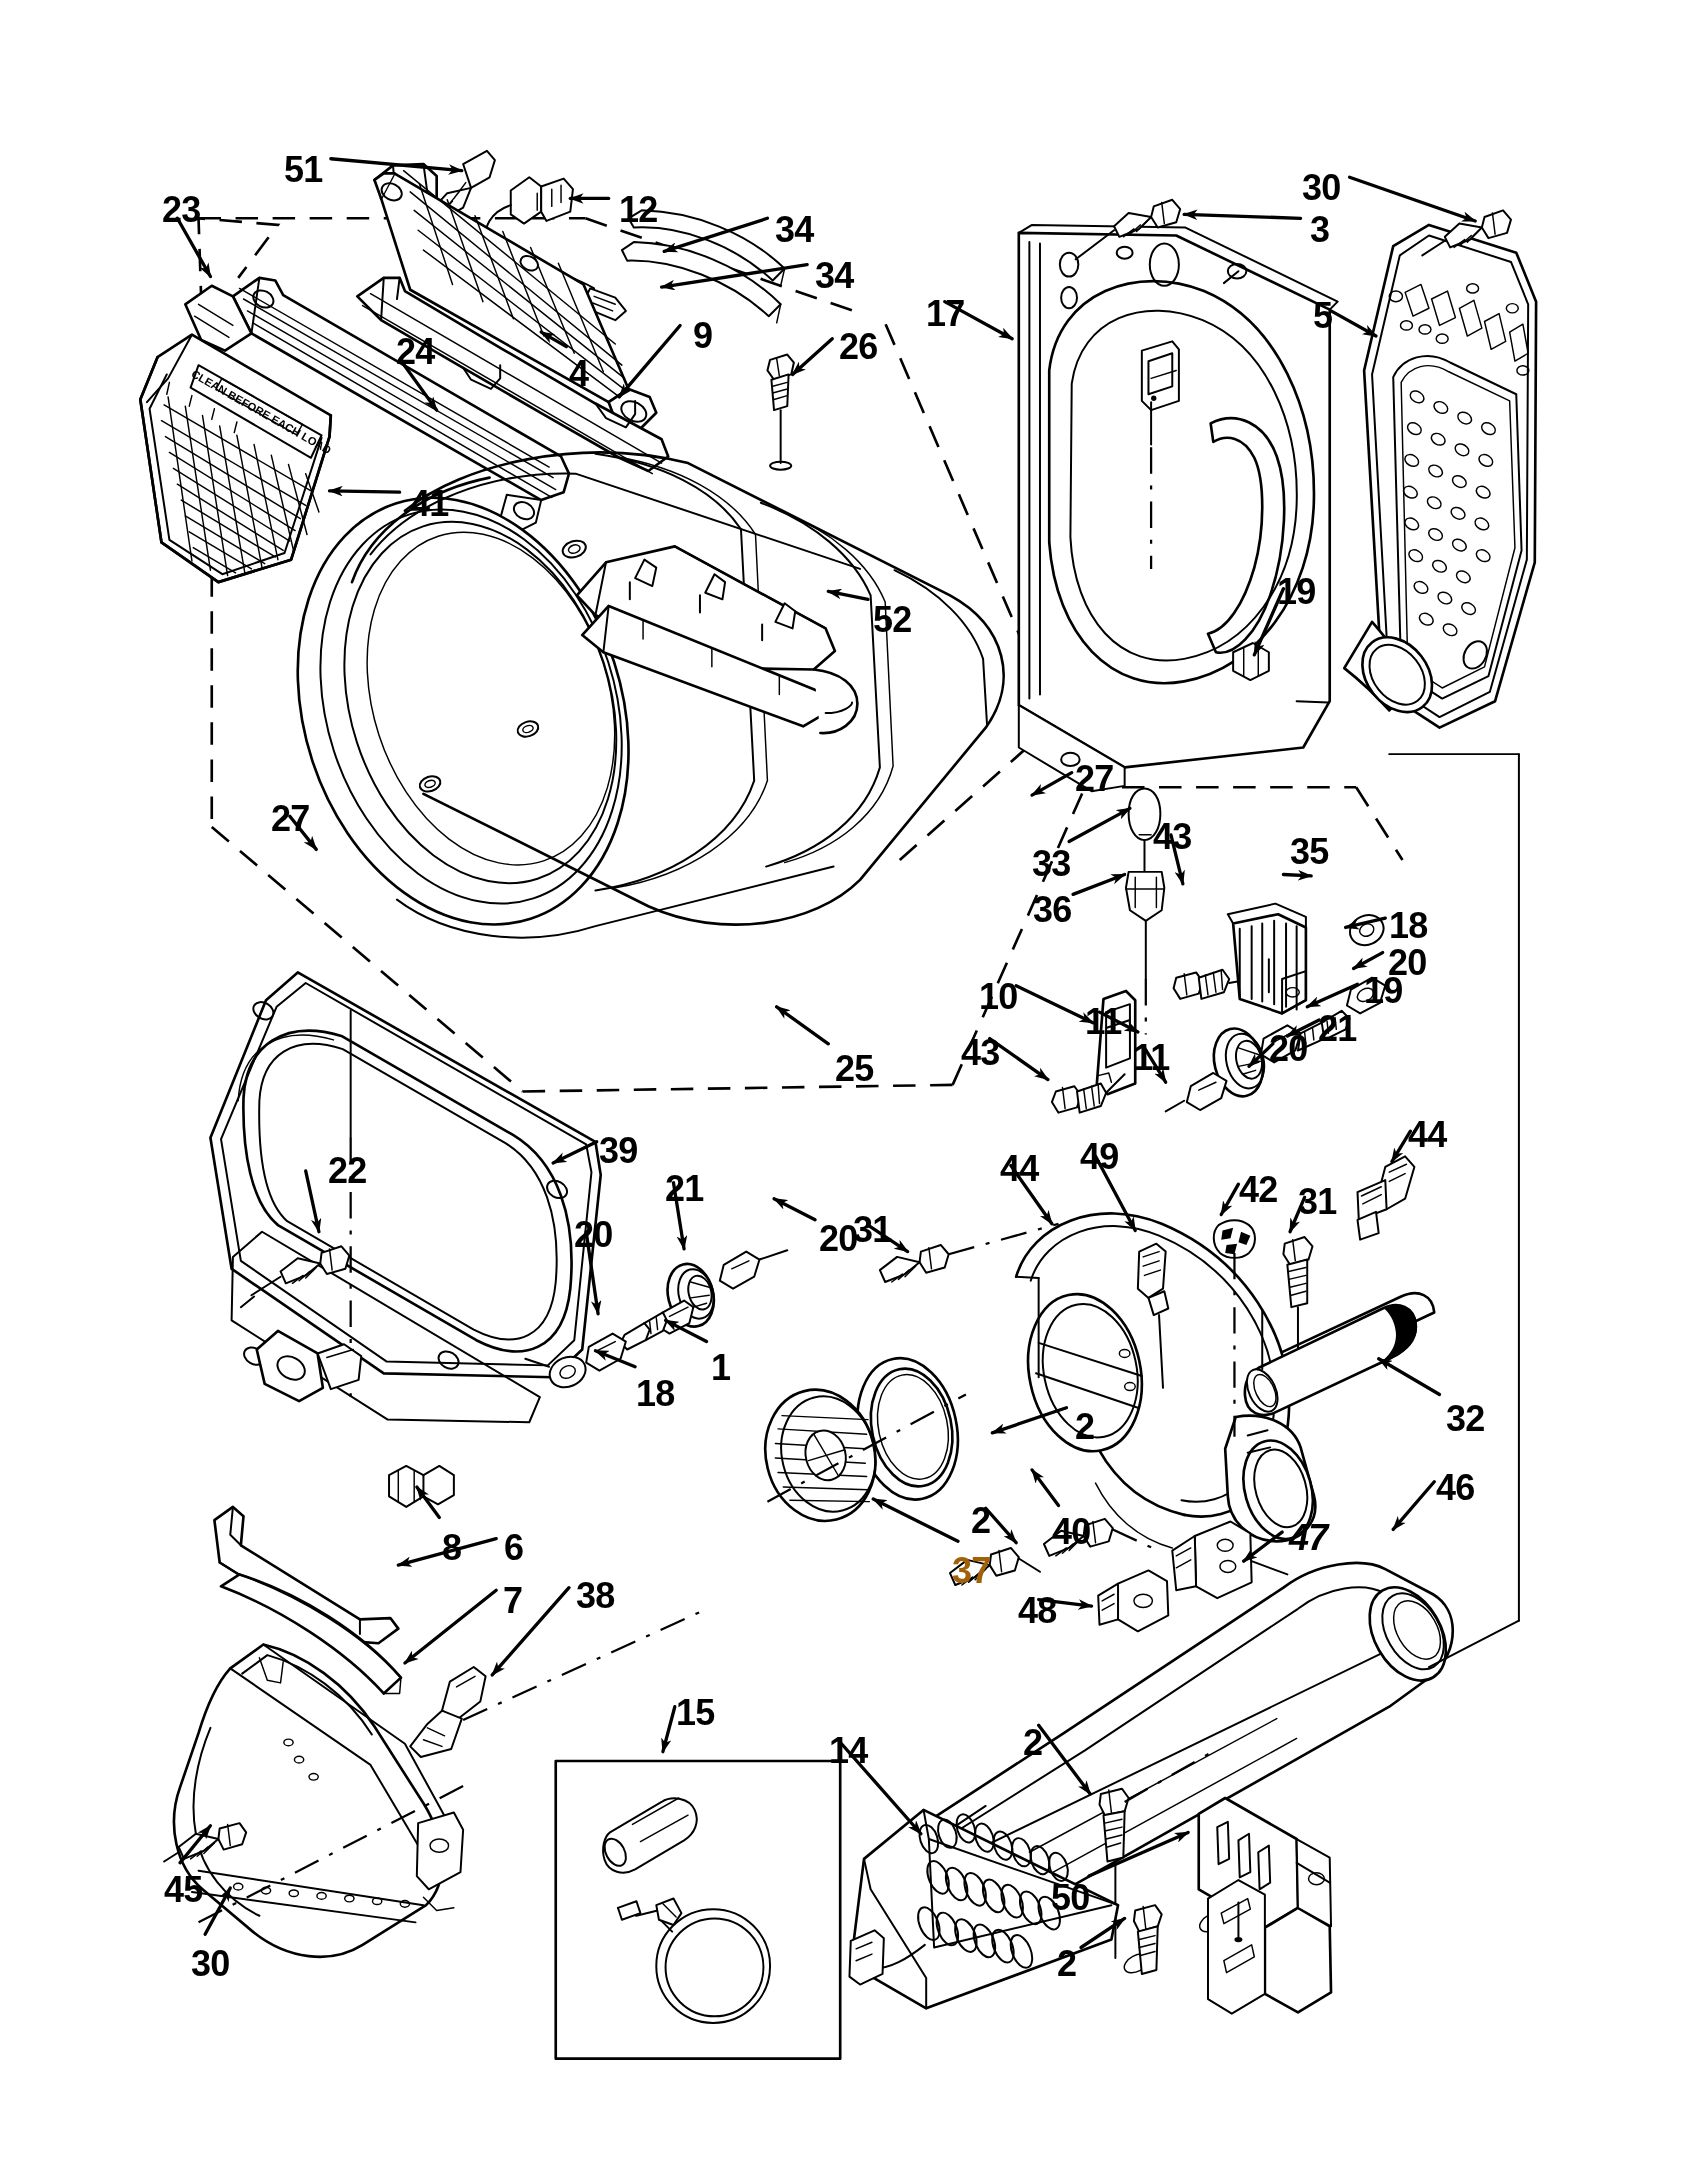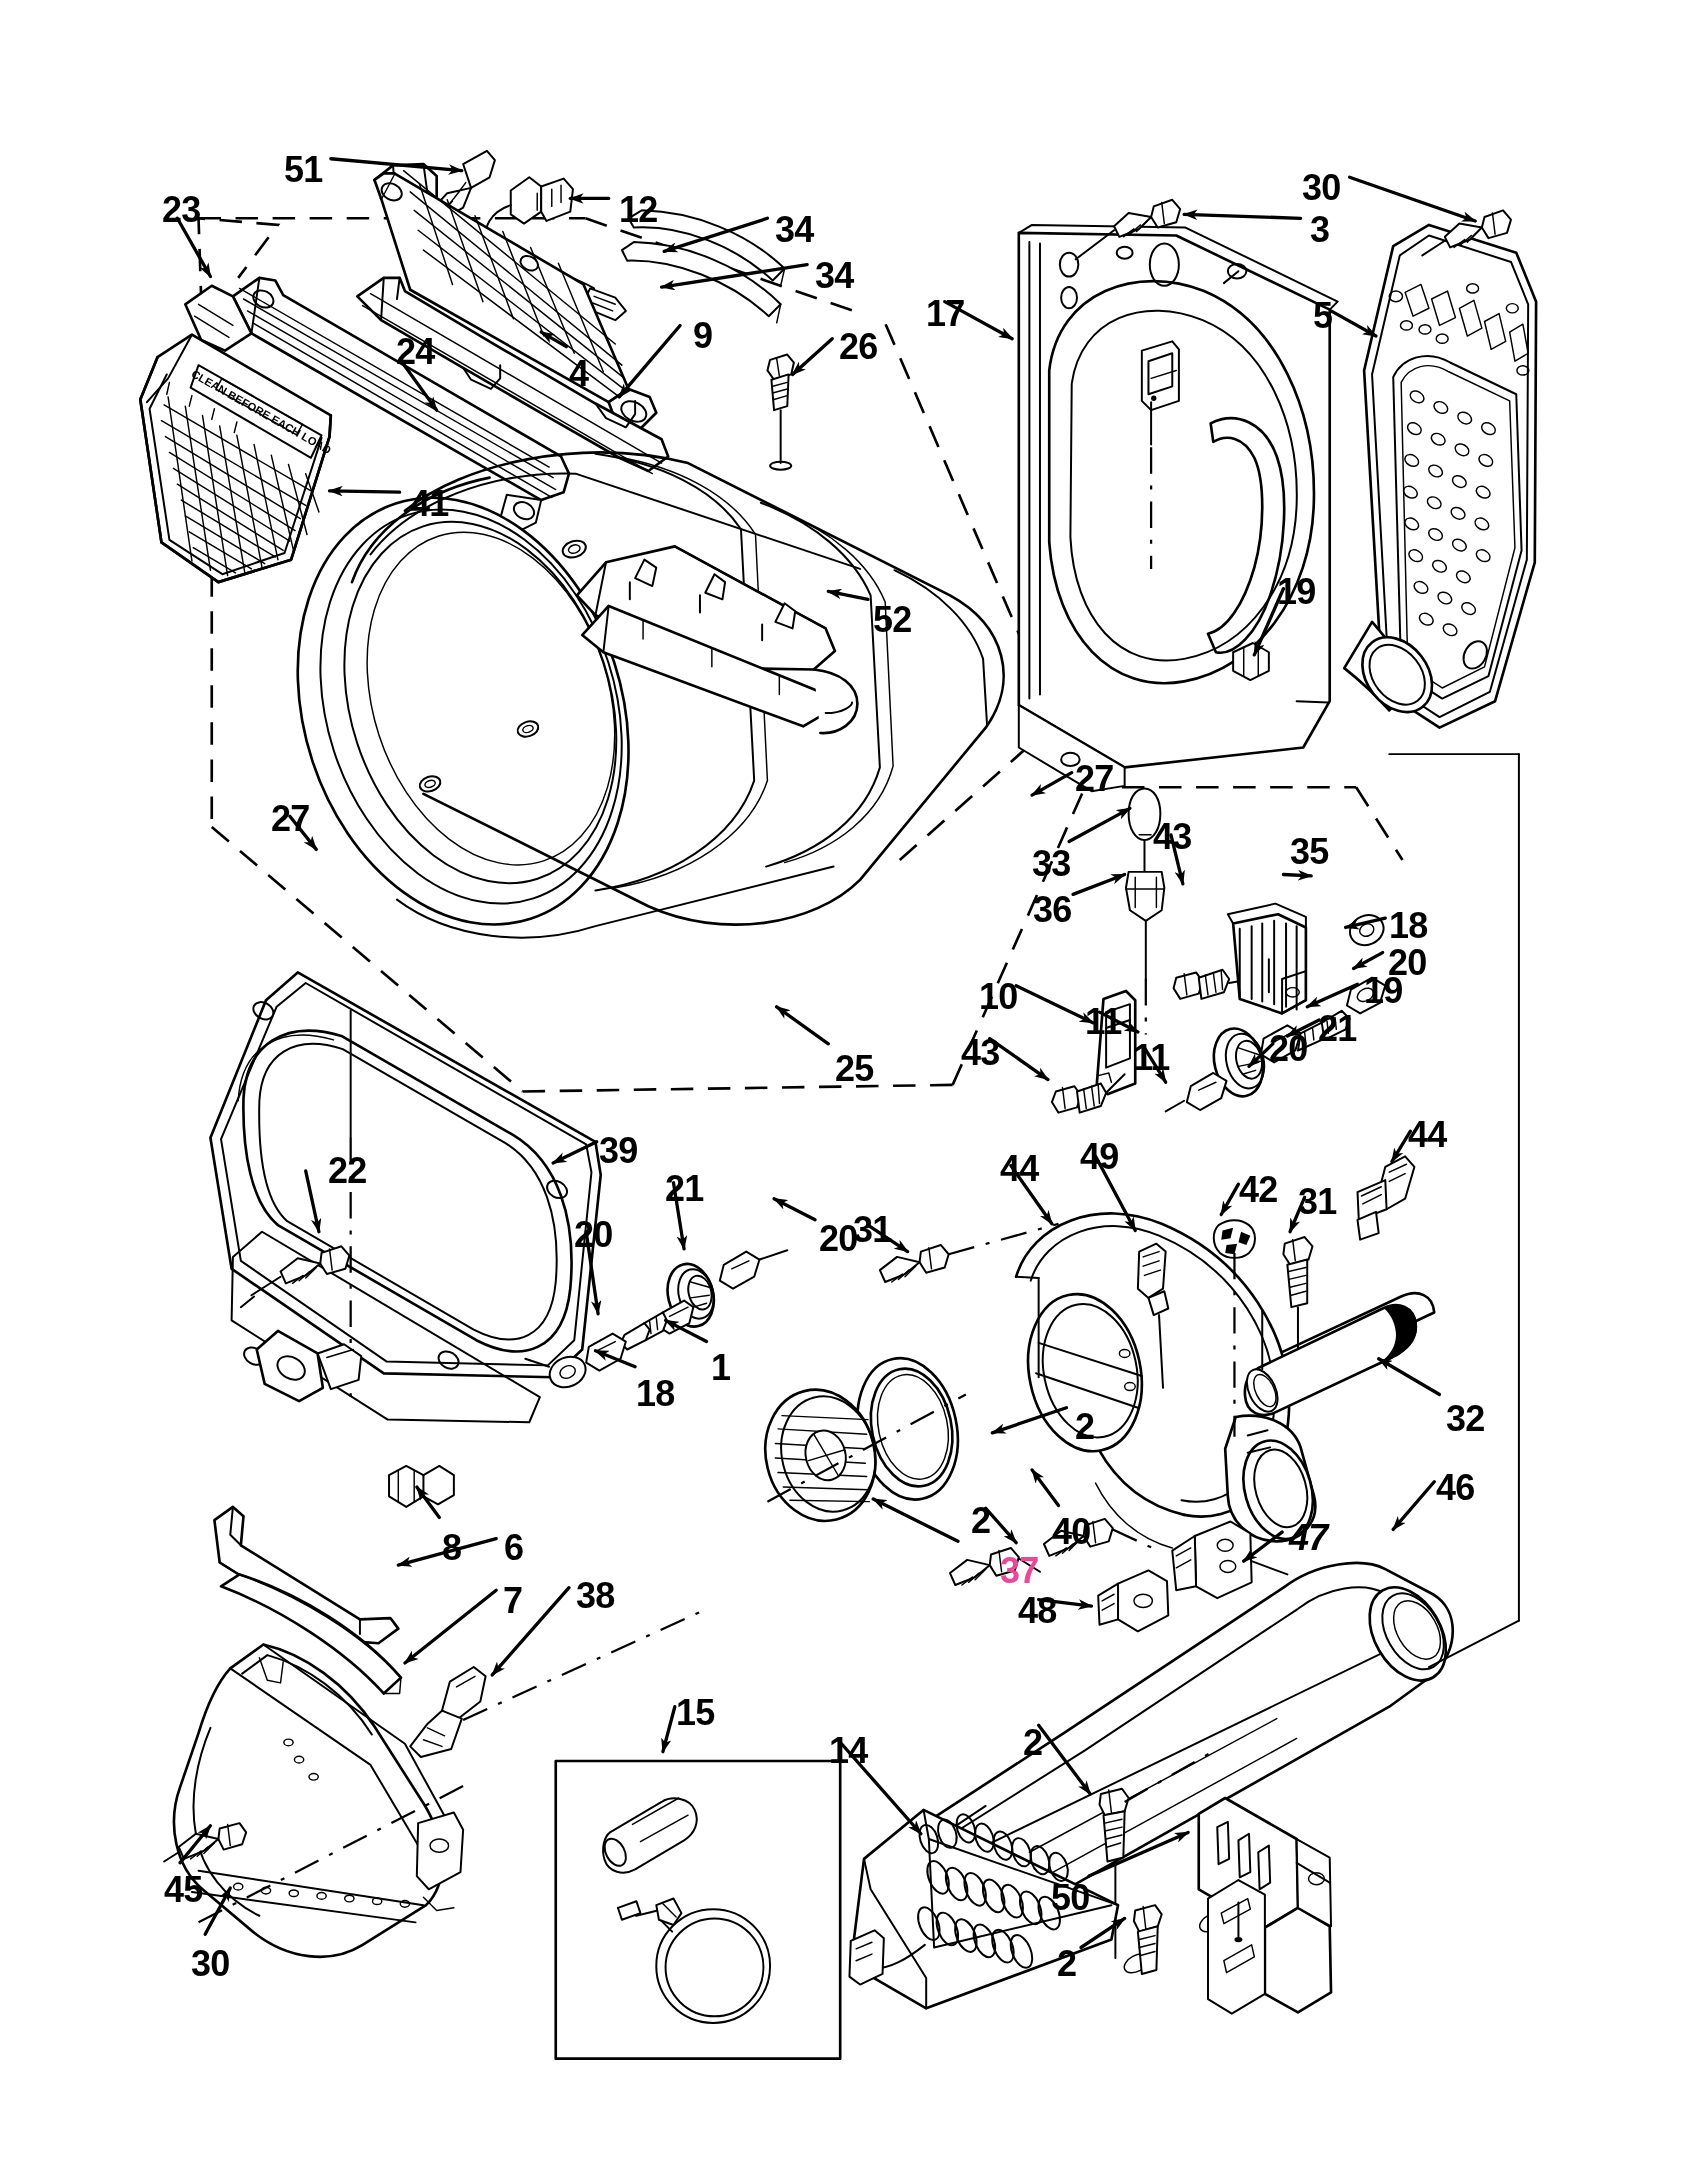--- a/index.html
+++ b/index.html
@@ -946,21 +946,21 @@
       <div class="callout c-lg" style="left: 1298px; top: 1184px; color: rgb(0, 0, 0);">31</div>
       <div class="callout c-lg" style="left: 1408px; top: 1117px; color: rgb(0, 0, 0);">44</div>
       <div class="callout c-lg" style="left: 711px; top: 1350px; color: rgb(0, 0, 0);">1</div>
       <div class="callout c-lg" style="left: 636px; top: 1376px; color: rgb(0, 0, 0);">18</div>
       <div class="callout c-lg" style="left: 1075px; top: 1409px; color: rgb(0, 0, 0);">2</div>
       <div class="callout c-lg" style="left: 1446px; top: 1401px; color: rgb(0, 0, 0);">32</div>
       <div class="callout c-lg" style="left: 1436px; top: 1470px; color: rgb(0, 0, 0);">46</div>
       <div class="callout c-lg" style="left: 971px; top: 1503px; color: rgb(0, 0, 0);">2</div>
       <div class="callout c-lg" style="left: 1052px; top: 1514px; color: rgb(0, 0, 0);">40</div>
       <div class="callout c-lg" style="left: 1289px; top: 1520px; color: rgb(0, 0, 0); font-style: italic;">47</div>
-      <div class="callout c-lg" style="left: 1000px; top: 1553px; color: #ec4899;">37</div>
+      <div class="callout c-lg" style="left: 952px; top: 1553px; color: #a16207;">37</div>
       <div class="callout c-lg" style="left: 1018px; top: 1593px; color: #000000;">48</div>
       <div class="callout c-lg" style="left: 442px; top: 1530px; color: rgb(0, 0, 0);">8</div>
       <div class="callout c-lg" style="left: 504px; top: 1530px; color: rgb(0, 0, 0);">6</div>
       <div class="callout c-lg" style="left: 503px; top: 1583px; color: rgb(0, 0, 0);">7</div>
       <div class="callout c-lg" style="left: 576px; top: 1578px; color: rgb(0, 0, 0);">38</div>
       <div class="callout c-lg" style="left: 676px; top: 1695px; color: rgb(0, 0, 0);">15</div>
       <div class="callout c-lg" style="left: 829px; top: 1733px; color: rgb(0, 0, 0);">14</div>
       <div class="callout c-lg" style="left: 1023px; top: 1725px; color: rgb(0, 0, 0);">2</div>
       <div class="callout c-lg" style="left: 164px; top: 1872px; color: rgb(0, 0, 0);">45</div>
       <div class="callout c-lg" style="left: 1051px; top: 1880px; color: rgb(0, 0, 0);">50</div>

